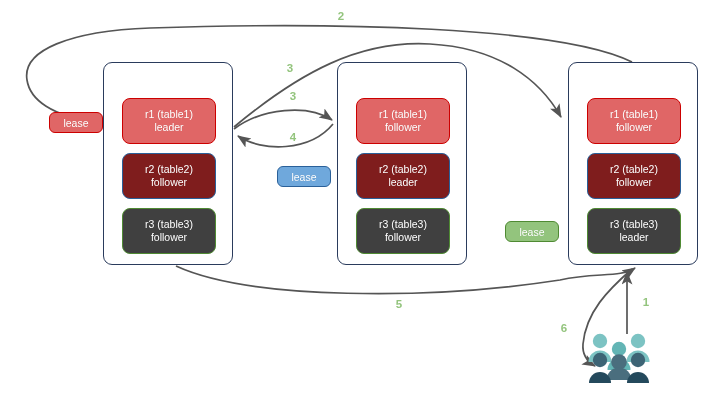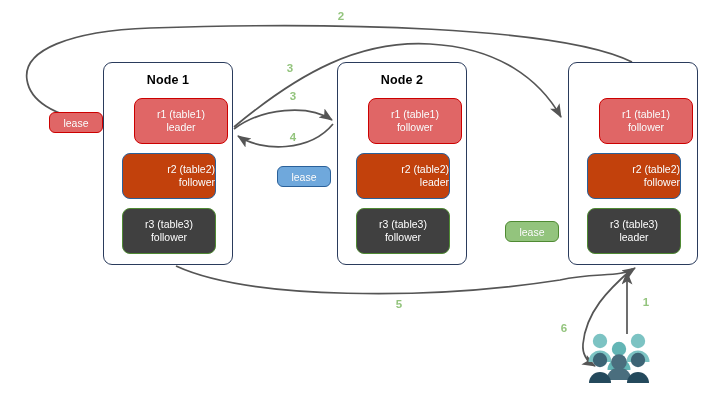--- a/index.html
+++ b/index.html
@@ -51,22 +51,22 @@
     flex-direction: column;
     align-items: center;
     justify-content: center;
     color: #ffffff;
     font-size: 10.5px;
     line-height: 13px;
     text-align: center;
     text-shadow: 0 0 1px rgba(0,0,0,0.12);
   }
   .replica .rl { display: block; }
-  .rep-red   { background: #e06666; border: 1.6px solid #cc0000; margin-left: 12px; }
-  .rep-blue  { background: #c2410c; border: 1.6px solid #2a6099; align-items: flex-end; }
+  .rep-red   { background: #e06666; border: 1.6px solid #cc0000; }
+  .rep-blue  { background: #7f1d1d; border: 1.6px solid #2a6099; }
   .rep-green { background: #404040; border: 1.6px solid #4f8a33; }
 
   .lease {
     position: absolute;
     box-sizing: border-box;
     border-radius: 6px;
     display: flex;
     align-items: center;
     justify-content: center;
     color: #ffffff;
@@ -111,37 +111,35 @@
     <path d="M 333 124 C 310 152, 262 152, 238 136" fill="none" stroke="#555555" stroke-width="1.7" marker-end="url(#ah)"></path>
 
     <path d="M 176 266 C 250 300, 430 300, 560 280 C 596 272, 620 278, 635 268" fill="none" stroke="#555555" stroke-width="1.7" marker-end="url(#ah)"></path>
 
     <path d="M 627 334 L 627 272" fill="none" stroke="#555555" stroke-width="1.7" marker-end="url(#ah)"></path>
 
     <path d="M 632 269 C 608 290, 586 312, 583 344 C 582 356, 588 362, 595 366" fill="none" stroke="#555555" stroke-width="1.7" marker-end="url(#ah)"></path>
   </svg>
 
   <div class="node-box" id="node1" style="left: 103px; top: 62px; width: 130px; height: 203px;">
-    <div class="node-title">Node 1</div>
     <div class="replica rep-red" style="left:18px;top:35px;width:94px;height:46px;">
       <span class="rl">r1 (table1)</span>
       <span class="rl">leader</span>
     </div>
     <div class="replica rep-blue" style="left:18px;top:90px;width:94px;height:46px;">
       <span class="rl">r2 (table2)</span>
       <span class="rl">follower</span>
     </div>
     <div class="replica rep-green" style="left:18px;top:145px;width:94px;height:46px;">
       <span class="rl">r3 (table3)</span>
       <span class="rl">follower</span>
     </div>
   </div>
 
   <div class="node-box" id="node2" style="left: 337px; top: 62px; width: 130px; height: 203px;">
-    <div class="node-title">Node 2</div>
     <div class="replica rep-red" style="left:18px;top:35px;width:94px;height:46px;">
       <span class="rl">r1 (table1)</span>
       <span class="rl">follower</span>
     </div>
     <div class="replica rep-blue" style="left:18px;top:90px;width:94px;height:46px;">
       <span class="rl">r2 (table2)</span>
       <span class="rl">leader</span>
     </div>
     <div class="replica rep-green" style="left:18px;top:145px;width:94px;height:46px;">
       <span class="rl">r3 (table3)</span>

